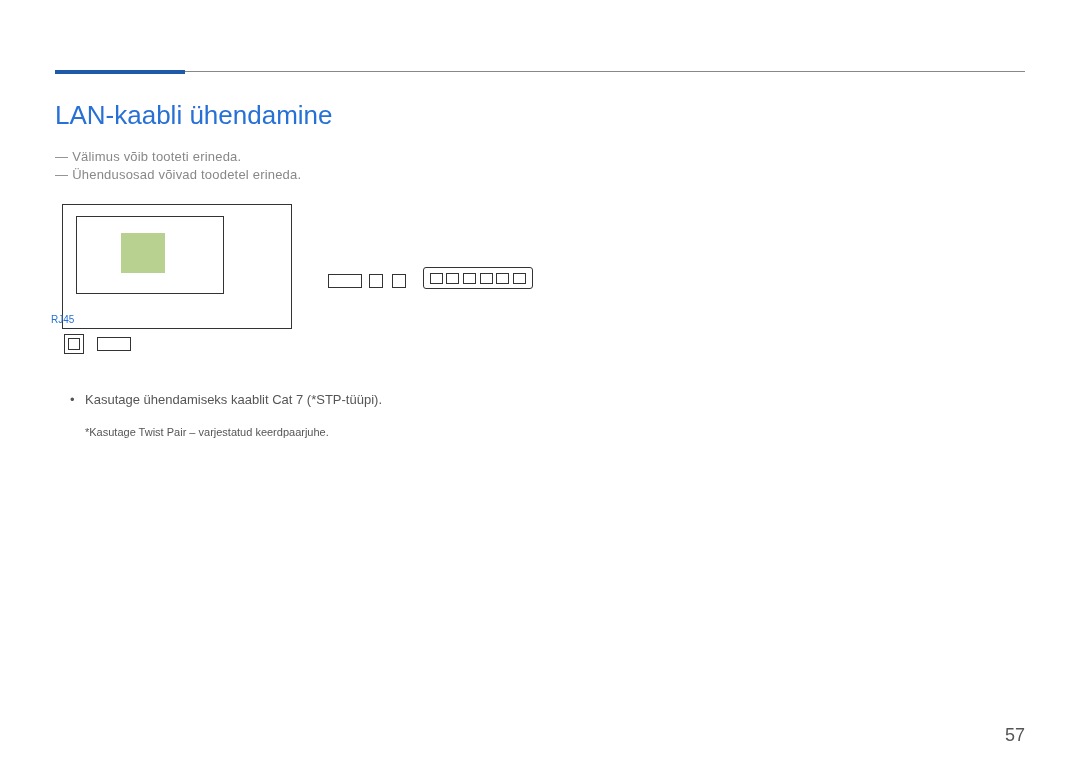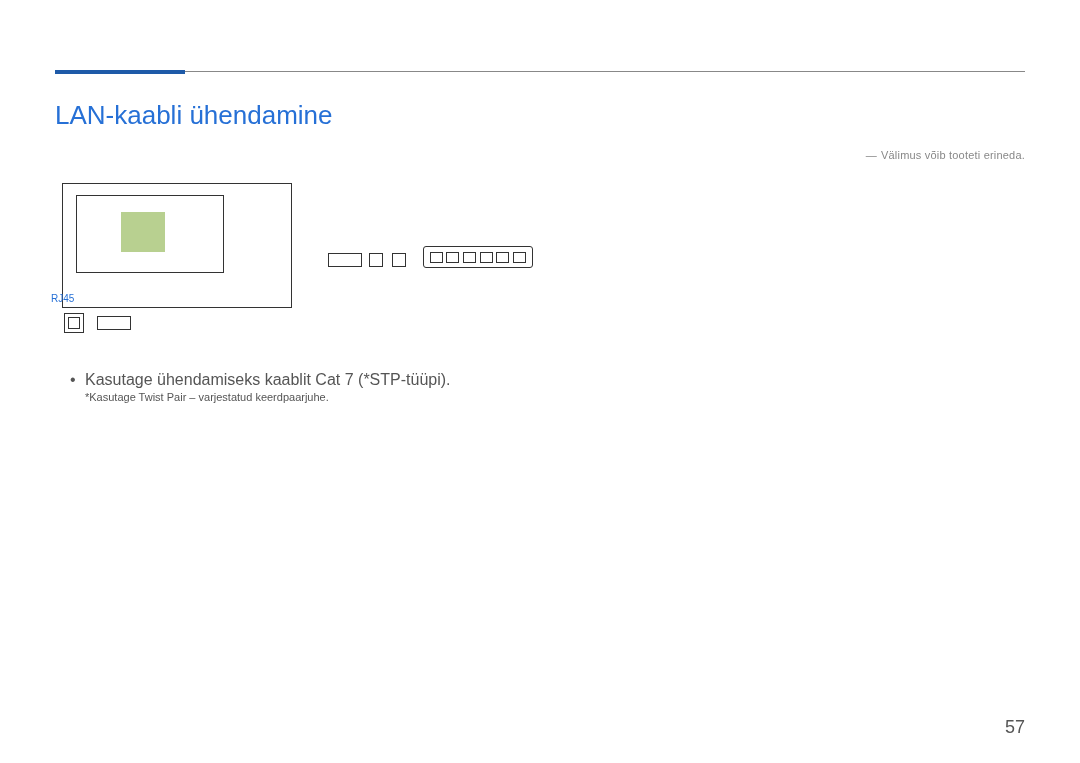--- a/index.html
+++ b/index.html
@@ -31,25 +31,24 @@
       margin-top: 40px;
     }
     .title {
       font-size: 26px;
       color: #2670d6;
       font-weight: 400;
       margin-bottom: 18px;
       margin-top: 36px;
     }
     .note {
-      font-size: 11px;
+      font-size: 13px;
       color: #888;
       margin-bottom: 3px;
       letter-spacing: 0.2px;
-      text-align: right;
     }
     .note::before {
       content: "―";
       margin-right: 4px;
     }
     .diagram-area {
       margin-top: 15px;
       position: relative;
       height: 180px;
       text-align: right;
@@ -135,53 +134,54 @@
     .switch-port {
       width: 13px;
       height: 11px;
       border: 1px solid #333;
     }
     .bullet-list {
       margin-top: 15px;
       padding-left: 20px;
     }
     .bullet-item {
-      font-size: 16px;
+      font-size: 13px;
       color: #555;
-      margin-bottom: 2px;
+      margin-bottom: 19px;
       position: relative;
       padding-left: 10px;
     }
     .bullet-item::before {
       content: "•";
       position: absolute;
       left: -5px;
     }
     .bullet-sub {
       font-size: 11px;
       color: #555;
       padding-left: 10px;
     }
     .page-number {
       position: absolute;
-      bottom: 25px;
+      bottom: 17px;
       right: 55px;
       font-size: 18px;
       color: #555;
     }
   </style>
 </head>
 <body>
 
 <div class="accent-line"></div>
 <div class="thin-line"></div>
 
 <div class="content">
   <h1 class="title">LAN-kaabli ühendamine</h1>
   <p class="note">Välimus võib tooteti erineda.</p>
+  <p class="note">Ühendusosad võivad toodetel erineda.</p>
 
   <div class="diagram-area">
     <div class="device-box">
       <div class="inner-screen"></div>
       <div class="inner-highlight"></div>
     </div>
     <div class="cable-plug plug1"></div>
     <div class="rj-small rj-small-1"></div>
     <div class="rj-small rj-small-2"></div>
     <div class="switch-box">

